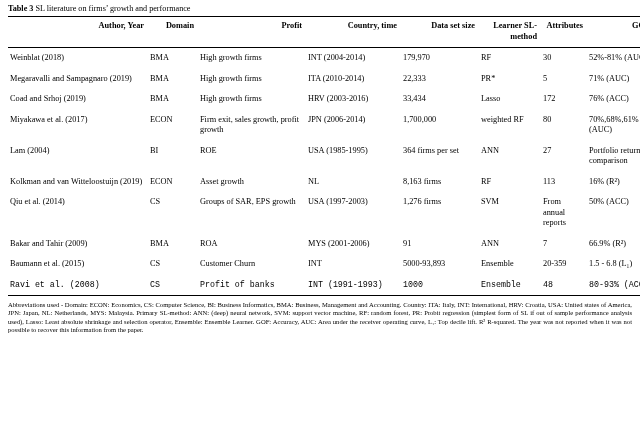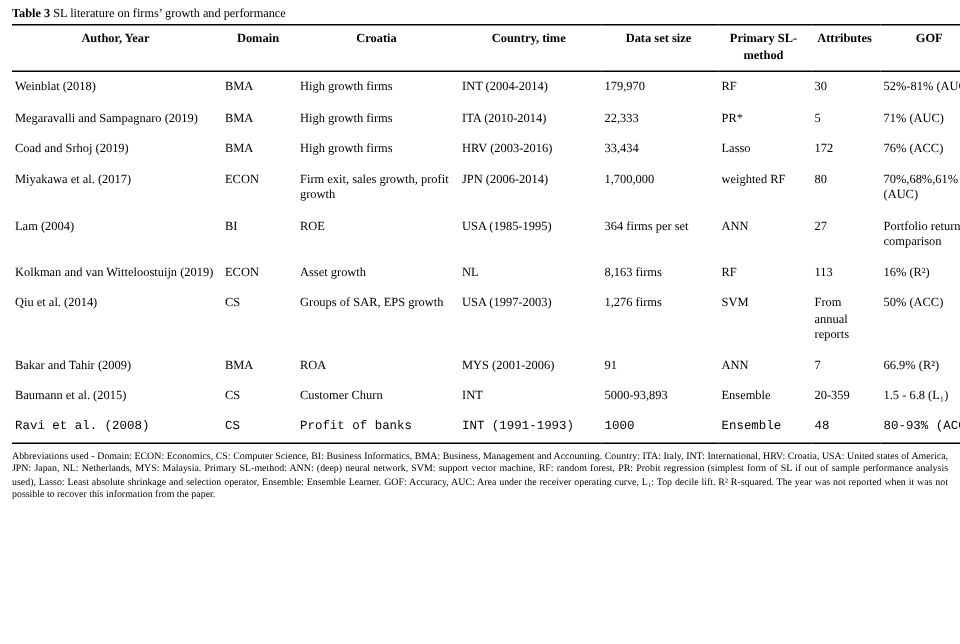--- a/index.html
+++ b/index.html
@@ -34,21 +34,21 @@
   }
   table.tbl {
     width: 624px;
     border-collapse: collapse;
     font-size: 8.3px;
     line-height: 10.5px;
     table-layout: fixed;
   }
   table.tbl thead th {
     font-weight: bold;
-    text-align: center;
+    text-align: right;
     vertical-align: top;
     padding: 4px 4px 5px 2px;
     border-top: 1.1px solid #000;
     border-bottom: 0.8px solid #000;
   }
   table.tbl tbody td {
     vertical-align: top;
     text-align: left;
     padding: 5px 4px 5px 2px;
     font-size: 8.3px;
@@ -99,24 +99,24 @@
       <col class="c-country">
       <col class="c-size">
       <col class="c-primary">
       <col class="c-attr">
       <col class="c-gof">
     </colgroup>
     <thead>
       <tr>
         <th>Author, Year</th>
         <th>Domain</th>
-        <th>Croatia</th>
+        <th>Profit</th>
         <th>Country, time</th>
         <th>Data set size</th>
-        <th>Primary SL-method</th>
+        <th>Learner SL-method</th>
         <th>Attributes</th>
         <th>GOF</th>
       </tr>
     </thead>
     <tbody>
       <tr>
         <td class="justify-author">Weinblat (2018)</td>
         <td>BMA</td>
         <td>High growth firms</td>
         <td>INT (2004-2014)</td>

